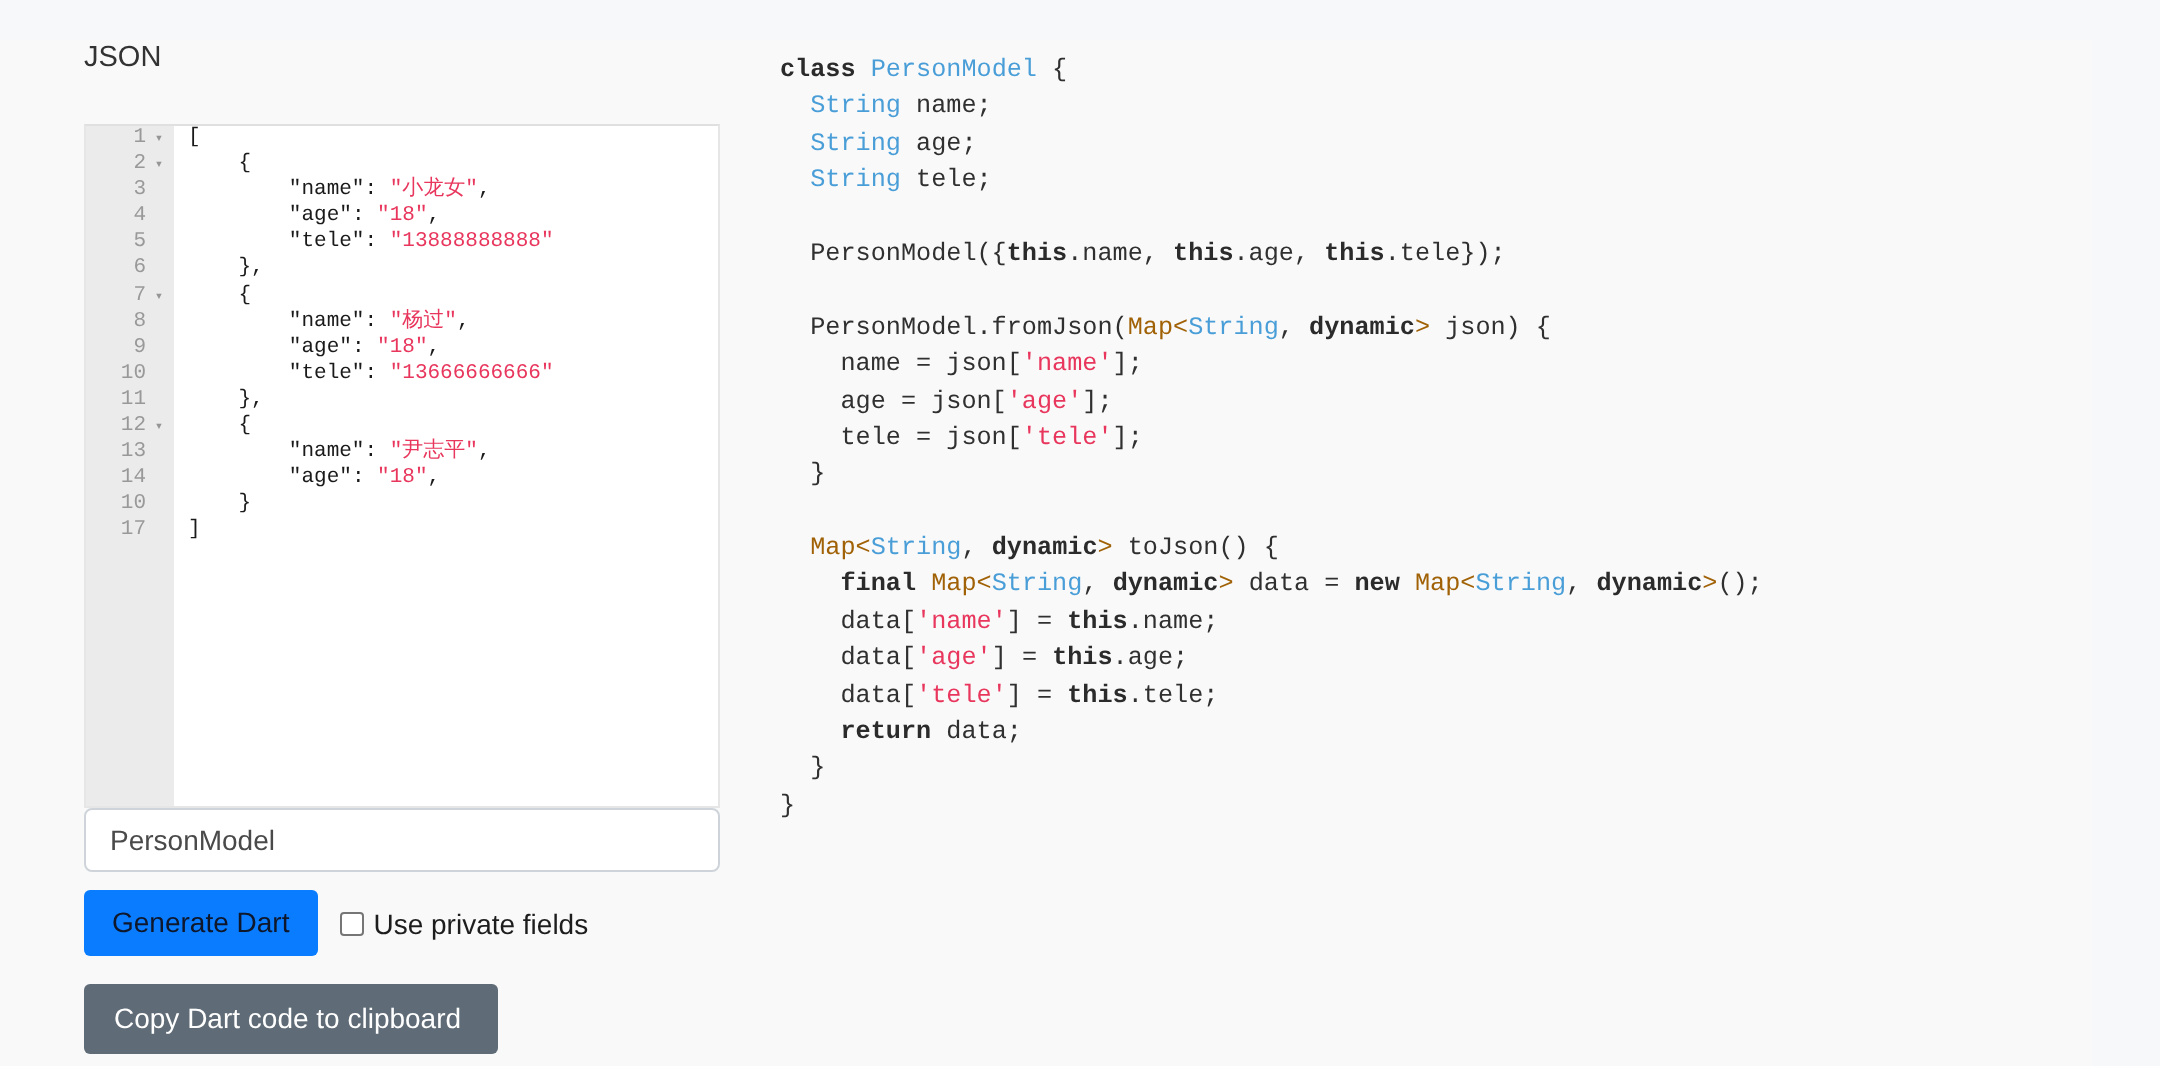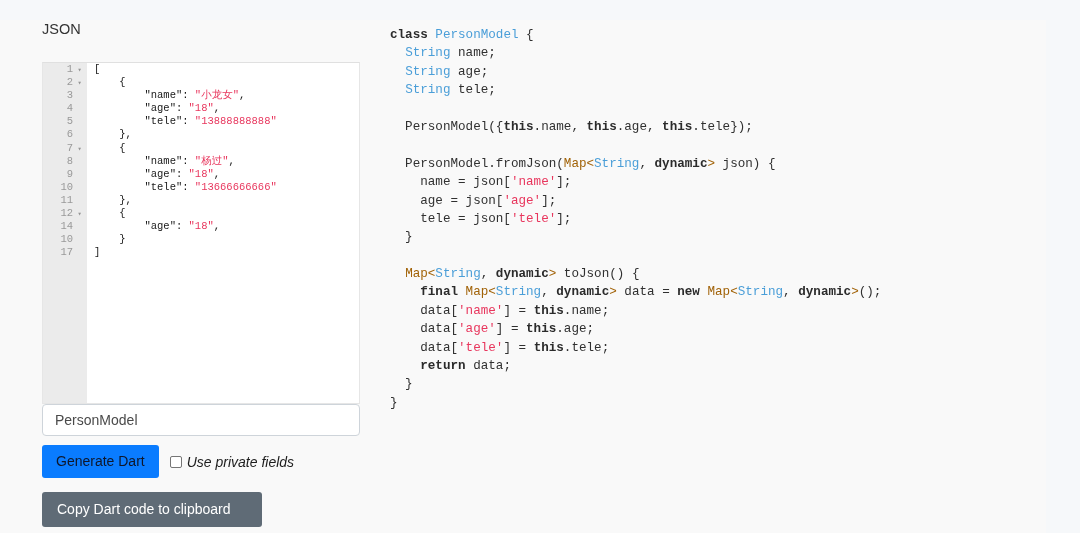--- a/index.html
+++ b/index.html
@@ -153,32 +153,31 @@
     background: #ffffff;
     border-radius: 2px;
     margin-right: 5px;
     flex: 0 0 auto;
   }
   .chk-label {
     font-family: "Liberation Sans", sans-serif;
     font-size: 14px;
     color: #1d1d1d;
     line-height: 16px;
-    font-style: italic;
   }
   .btn-secondary {
     position: absolute;
     left: 42px; top: 472px;
     background: #5f6b76;
     border: none;
     border-radius: 3px;
     color: #ffffff;
     font-family: "Liberation Sans", sans-serif;
     font-size: 14px;
-    padding: 9px 31px 10px 15px;
+    padding: 9px 18px 10px 15px;
     cursor: pointer;
     line-height: 16px;
   }
 
   
   .dart-pane {
     position: absolute;
     left: 390px; top: 6px;
     width: 620px;
     font-family: "Liberation Mono", monospace;
@@ -210,20 +209,21 @@
           <div class="ln-row"><div class="ln-num-bg"></div><div class="ln-num">3</div><div class="ln-code">        <span class="jkey">"name"</span><span class="jpun">: </span><span class="jstr">"小龙女"</span><span class="jpun">,</span></div></div>
           <div class="ln-row"><div class="ln-num-bg"></div><div class="ln-num">4</div><div class="ln-code">        <span class="jkey">"age"</span><span class="jpun">: </span><span class="jstr">"18"</span><span class="jpun">,</span></div></div>
           <div class="ln-row"><div class="ln-num-bg"></div><div class="ln-num">5</div><div class="ln-code">        <span class="jkey">"tele"</span><span class="jpun">: </span><span class="jstr">"13888888888"</span></div></div>
           <div class="ln-row"><div class="ln-num-bg"></div><div class="ln-num">6</div><div class="ln-code">    <span class="jpun">},</span></div></div>
           <div class="ln-row"><div class="ln-num-bg"></div><div class="ln-num">7</div><div class="ln-fold">▾</div><div class="ln-code">    <span class="jpun">{</span></div></div>
           <div class="ln-row"><div class="ln-num-bg"></div><div class="ln-num">8</div><div class="ln-code">        <span class="jkey">"name"</span><span class="jpun">: </span><span class="jstr">"杨过"</span><span class="jpun">,</span></div></div>
           <div class="ln-row"><div class="ln-num-bg"></div><div class="ln-num">9</div><div class="ln-code">        <span class="jkey">"age"</span><span class="jpun">: </span><span class="jstr">"18"</span><span class="jpun">,</span></div></div>
           <div class="ln-row"><div class="ln-num-bg"></div><div class="ln-num">10</div><div class="ln-code">        <span class="jkey">"tele"</span><span class="jpun">: </span><span class="jstr">"13666666666"</span></div></div>
           <div class="ln-row"><div class="ln-num-bg"></div><div class="ln-num">11</div><div class="ln-code">    <span class="jpun">},</span></div></div>
           <div class="ln-row"><div class="ln-num-bg"></div><div class="ln-num">12</div><div class="ln-fold">▾</div><div class="ln-code">    <span class="jpun">{</span></div></div>
+          <div class="ln-row"><div class="ln-num-bg"></div><div class="ln-num">13</div><div class="ln-code">        <span class="jkey">"name"</span><span class="jpun">: </span><span class="jstr">"尹志平"</span><span class="jpun">,</span></div></div>
           <div class="ln-row"><div class="ln-num-bg"></div><div class="ln-num">14</div><div class="ln-code">        <span class="jkey">"age"</span><span class="jpun">: </span><span class="jstr">"18"</span><span class="jpun">,</span></div></div>
           <div class="ln-row"><div class="ln-num-bg"></div><div class="ln-num">10</div><div class="ln-code">    <span class="jpun">}</span></div></div>
           <div class="ln-row"><div class="ln-num-bg"></div><div class="ln-num">17</div><div class="ln-code"><span class="jpun">]</span></div></div>
         </div>
     </div>
   </div>
 
   <input class="class-input" type="text" id="class-name-input" placeholder="Class name" value="PersonModel" style="">
 
   <div class="btn-row">

